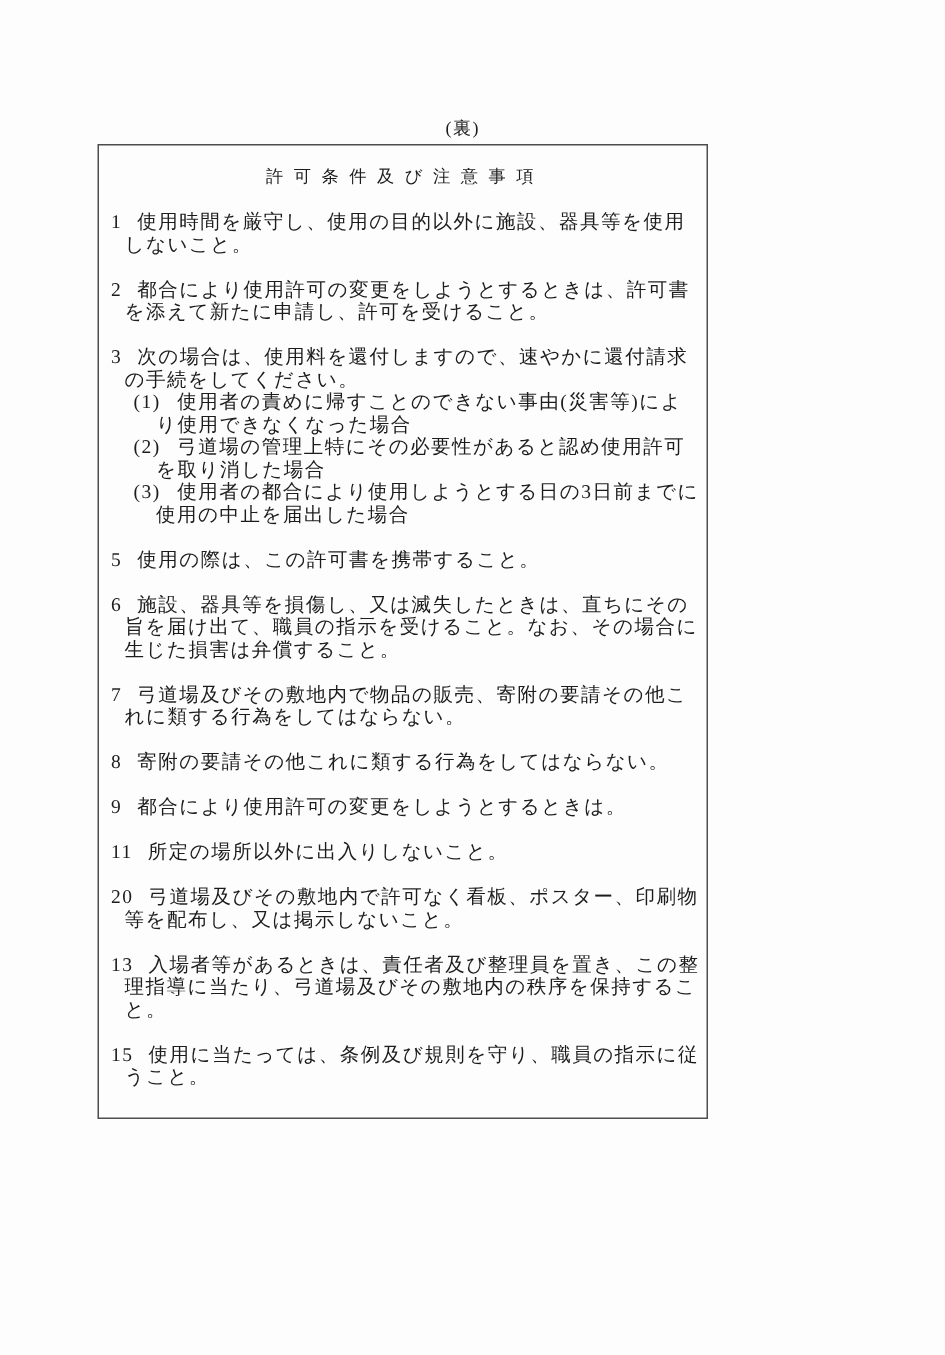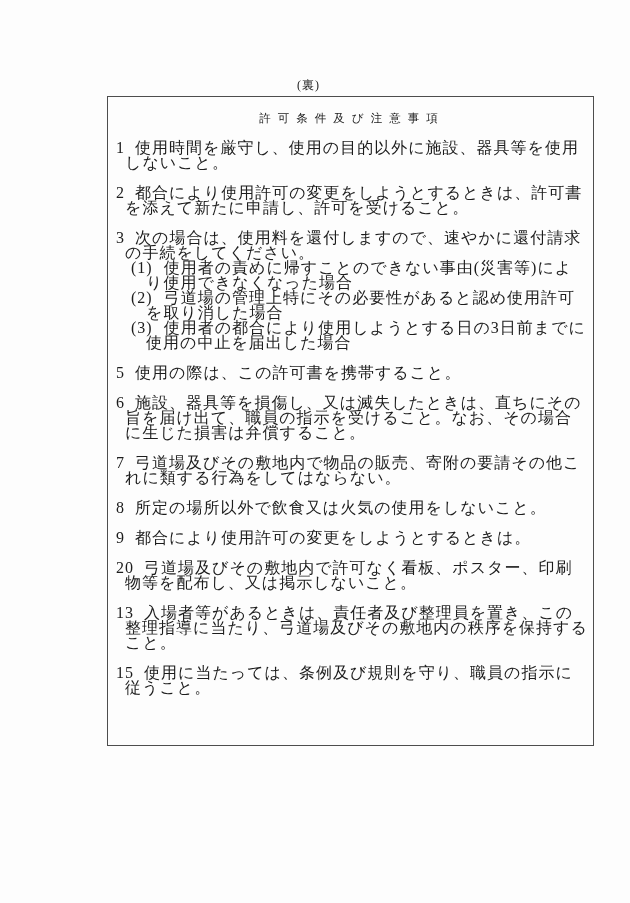--- a/index.html
+++ b/index.html
@@ -23,39 +23,38 @@
     width: 487px;
     text-align: center;
     font-size: 12px;
     line-height: 15px;
     letter-spacing: 1px;
   }
   .box {
     position: absolute;
     left: 65px;
     top: 96px;
-    width: 487px;
+    width: 407px;
     height: 650px;
     box-sizing: border-box;
     border: 1px solid #4d4d4d;
     padding: 14px 4px 6px 0;
     overflow: hidden;
-    margin-left: 42px;
   }
   .title {
     text-align: center;
     font-size: 11.5px;
     line-height: 15px;
     letter-spacing: 7px;
     text-indent: 7px;
     margin: 0 0 14px 0;
     white-space: nowrap;
   }
   .list {
-    font-size: 16px;
+    font-size: 13px;
     line-height: 15px;
     letter-spacing: 1px;
   }
   .item-block {
     margin: 0 0 15px 0;
   }
   .item-block:last-child {
     margin-bottom: 0;
   }
   .line {
@@ -101,24 +100,27 @@
         <div class="item-block">
           <div class="line main-line"><span class="num">5</span><span class="txt">使用の際は、この許可書を携帯すること。</span></div>
         </div>
         <div class="item-block">
           <div class="line main-line"><span class="num">6</span><span class="txt">施設、器具等を損傷し、又は滅失したときは、直ちにその旨を届け出て、職員の指示を受けること。なお、その場合に生じた損害は弁償すること。</span></div>
         </div>
         <div class="item-block">
           <div class="line main-line"><span class="num">7</span><span class="txt">弓道場及びその敷地内で物品の販売、寄附の要請その他これに類する行為をしてはならない。</span></div>
         </div>
         <div class="item-block">
-          <div class="line main-line"><span class="num">8</span><span class="txt">所定の場所以外で飲食又は火気の使用をしないこと。</span></div>
+          <div class="line main-line"><span class="num">8</span><span class="txt">寄附の要請その他これに類する行為をしてはならない。</span></div>
         </div>
         <div class="item-block">
           <div class="line main-line"><span class="num">9</span><span class="txt">都合により使用許可の変更をしようとするときは。</span></div>
+        </div>
+        <div class="item-block">
+          <div class="line main-line"><span class="num">11</span><span class="txt">所定の場所以外に出入りしないこと。</span></div>
         </div>
         <div class="item-block">
           <div class="line main-line"><span class="num">20</span><span class="txt">弓道場及びその敷地内で許可なく看板、ポスター、印刷物等を配布し、又は掲示しないこと。</span></div>
         </div>
         <div class="item-block">
           <div class="line main-line"><span class="num">13</span><span class="txt">入場者等があるときは、責任者及び整理員を置き、この整理指導に当たり、弓道場及びその敷地内の秩序を保持すること。</span></div>
         </div>
         <div class="item-block">
           <div class="line main-line"><span class="num">15</span><span class="txt">使用に当たっては、条例及び規則を守り、職員の指示に従うこと。</span></div>
         </div>

